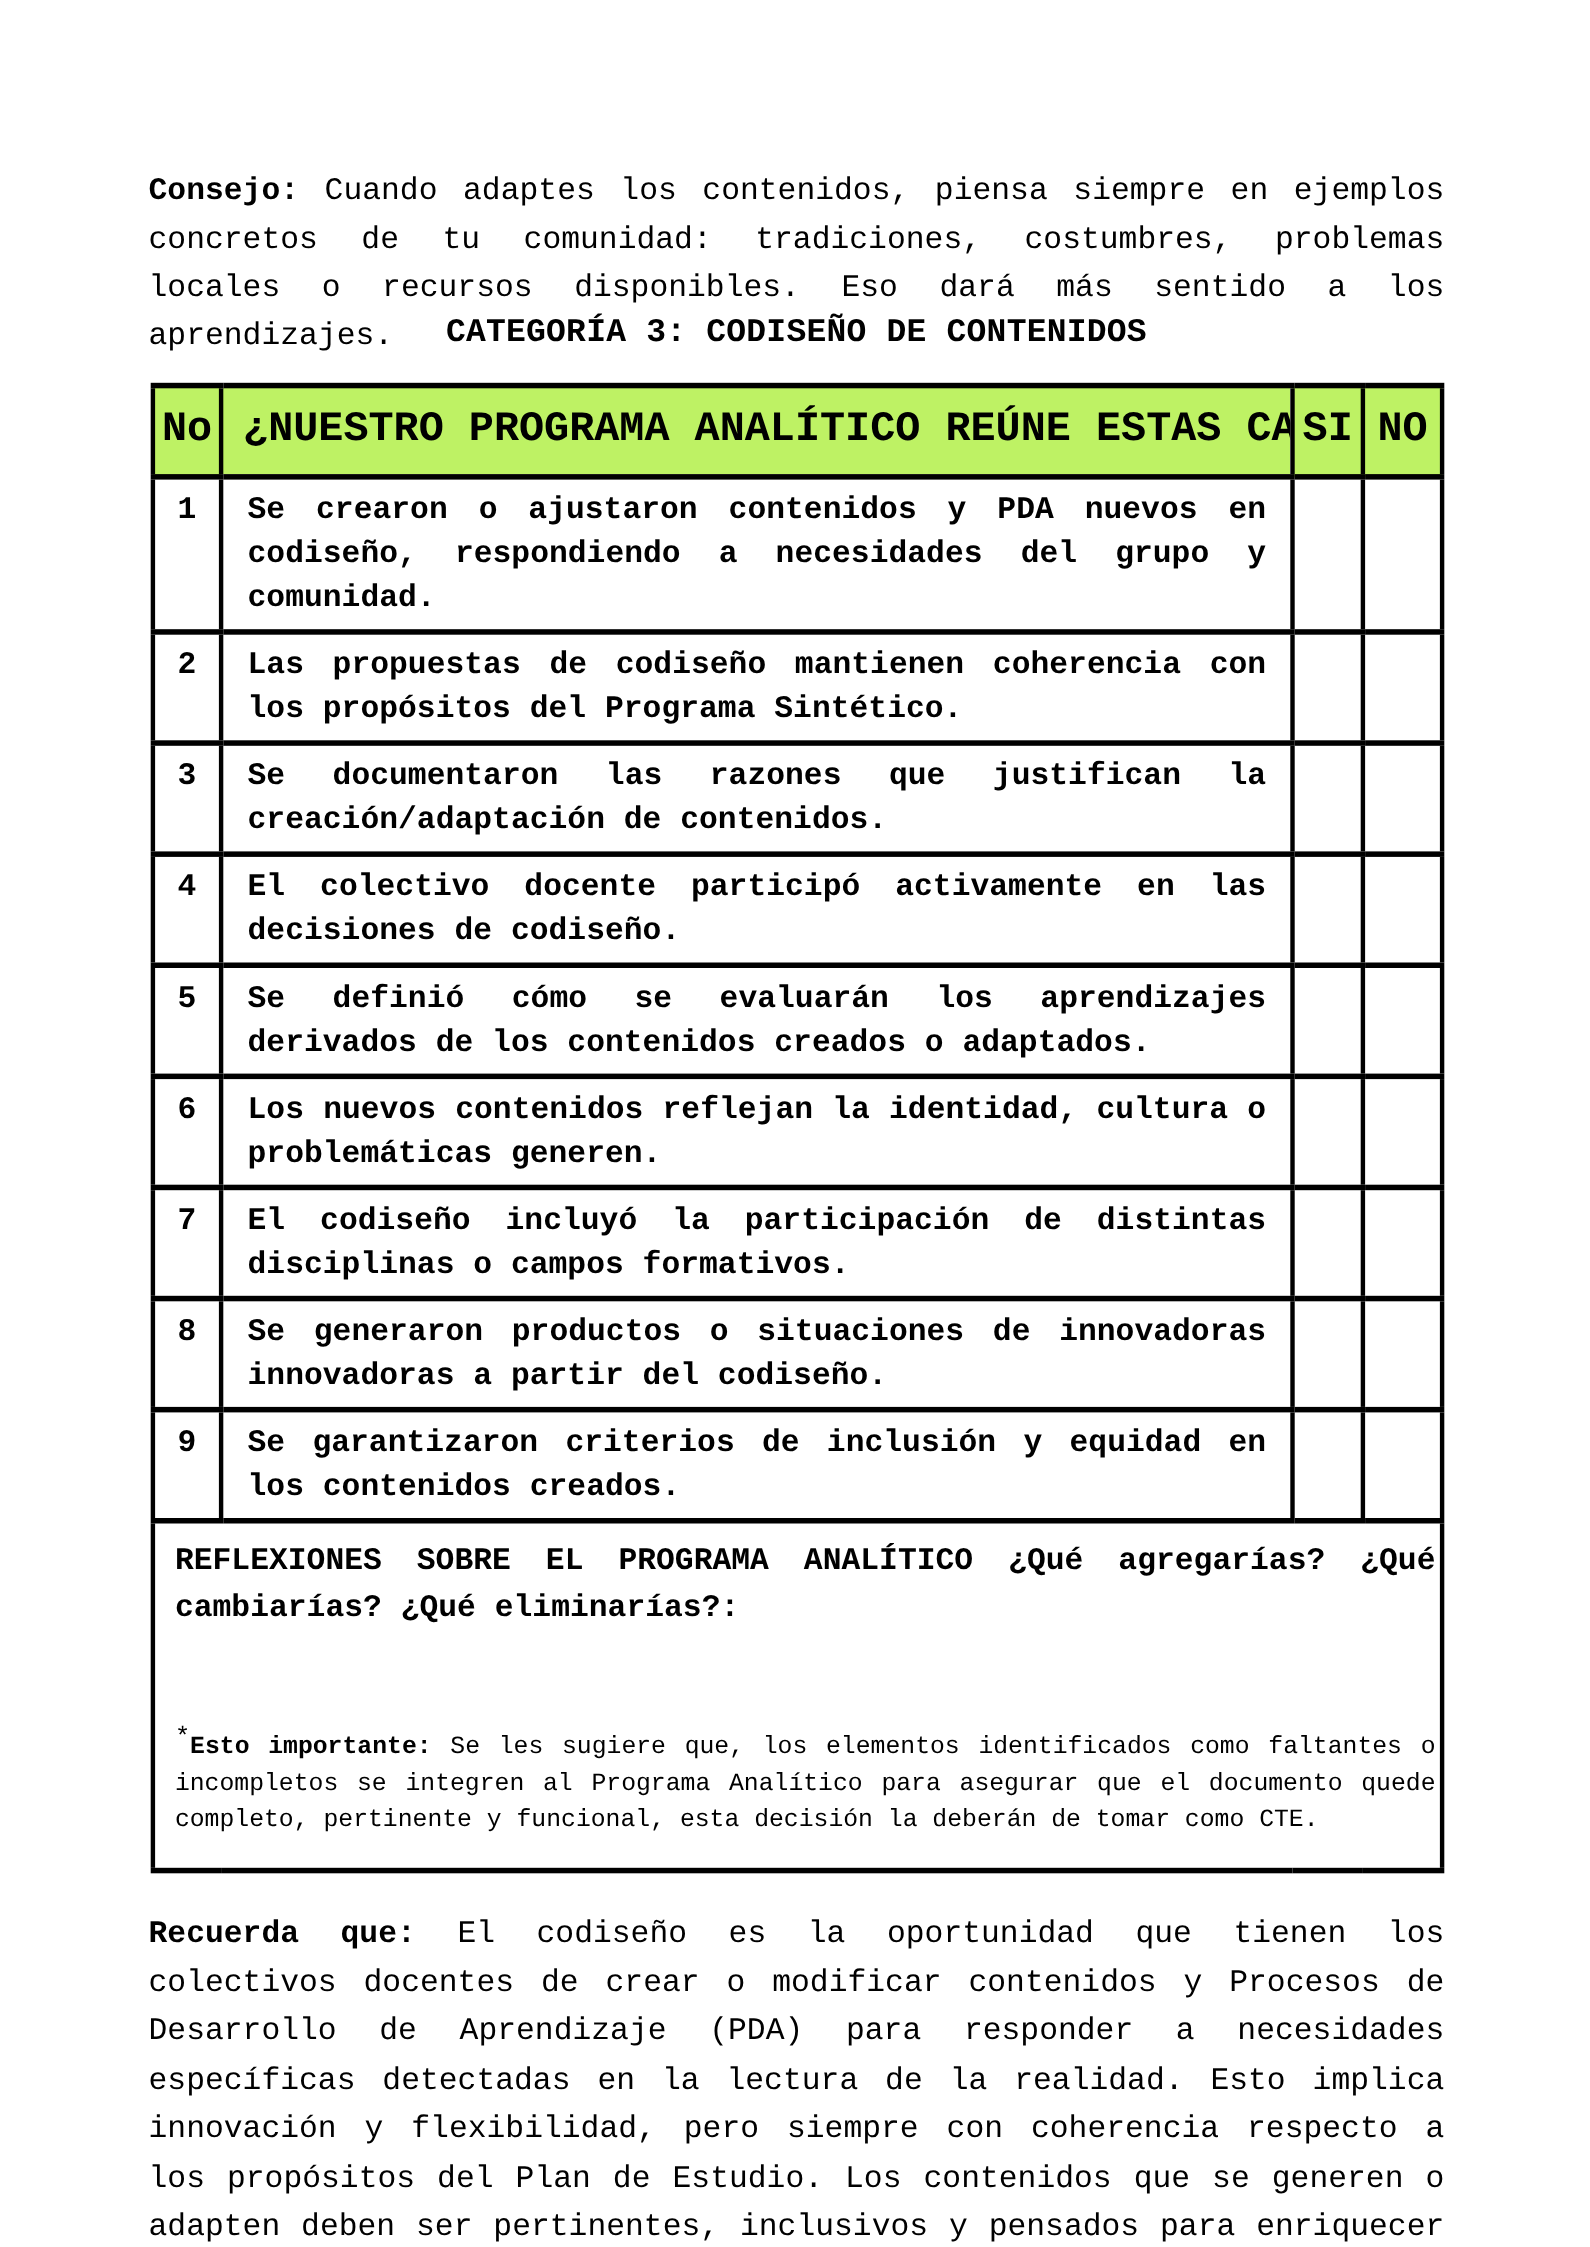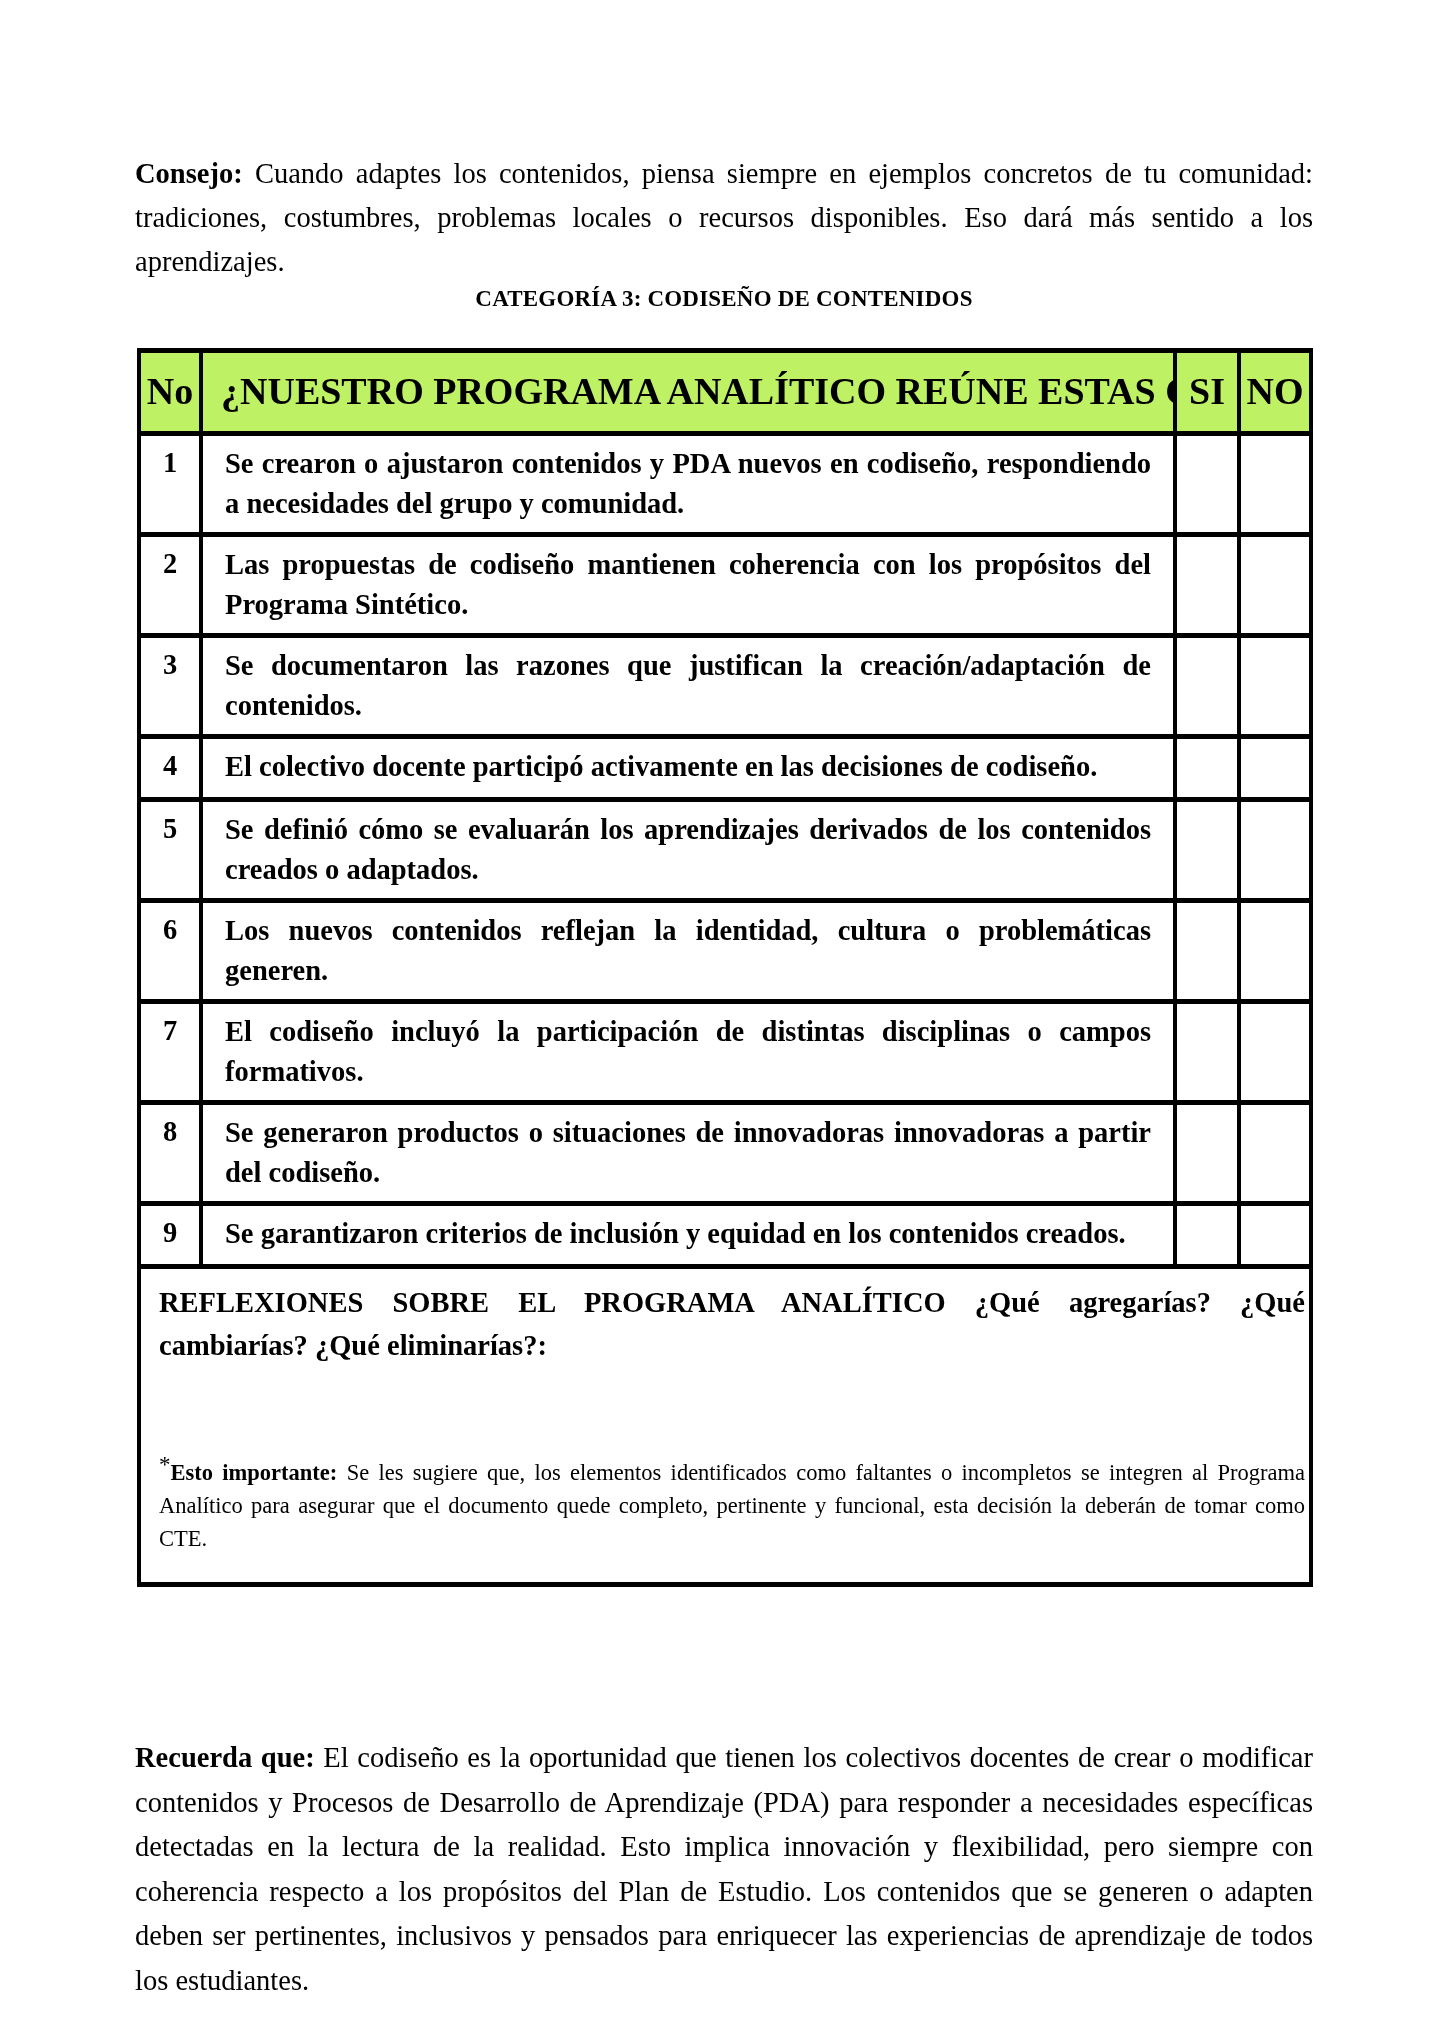--- a/index.html
+++ b/index.html
@@ -1,21 +1,21 @@
 <!DOCTYPE html>
 <html><head>
 <meta charset="utf-8">
 <style>
   html,body{margin:0;padding:0;background:#ffffff;}
   .page{position:relative;width:1445px;height:2043px;background:#ffffff;overflow:hidden;
-        font-family:Liberation Serif, serif;color:#000;}
+        font-family:Liberation Mono, monospace;color:#000;}
   .intro{position:absolute;left:135px;top:152px;width:1178px;margin:0;
          font-size:28.5px;line-height:44px;text-align:justify;}
   .title{position:absolute;left:135px;top:286px;width:1178px;margin:0;
-         font-size:23px;font-weight:bold;text-align:center;letter-spacing:0.2px;}
+         font-size:30px;font-weight:bold;text-align:center;letter-spacing:0.2px;}
   table.checklist{position:absolute;left:137px;top:348px;width:1172px;
          border-collapse:collapse;table-layout:fixed;}
   .checklist th,.checklist td{border:4px solid #000;border-top-width:5px;border-bottom-width:5px;}
   col.c-no{width:62px;} col.c-q{width:974px;} col.c-si{width:64px;} col.c-no2{width:72px;}
   .checklist thead tr{height:83px;}
   .checklist thead th{background:#bef264;font-size:38px;font-weight:bold;
          vertical-align:top;padding-top:16px;}
   th.hq{text-align:left;padding:16px 18px 0 18px;white-space:nowrap;overflow:hidden;}
   tr.h2{height:93px;} tr.h1{height:63px;}
   td.num{font-weight:bold;font-size:28.5px;text-align:center;vertical-align:top;padding-top:11px;}

